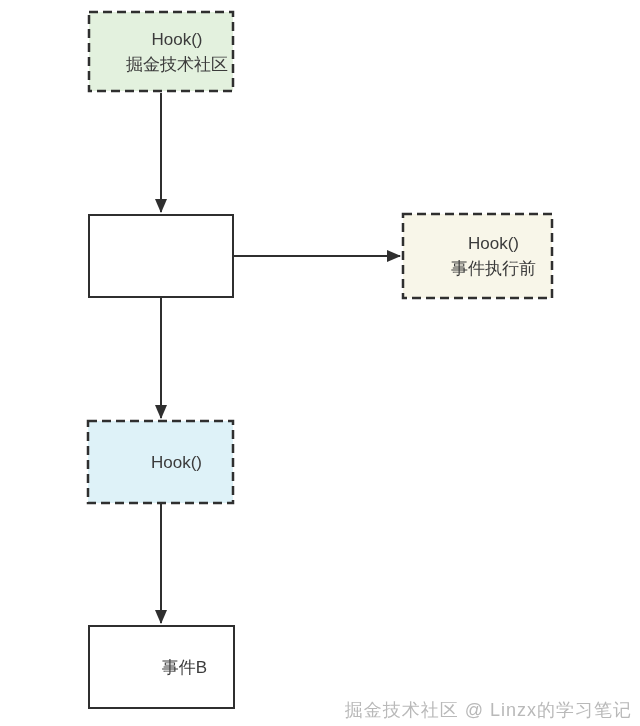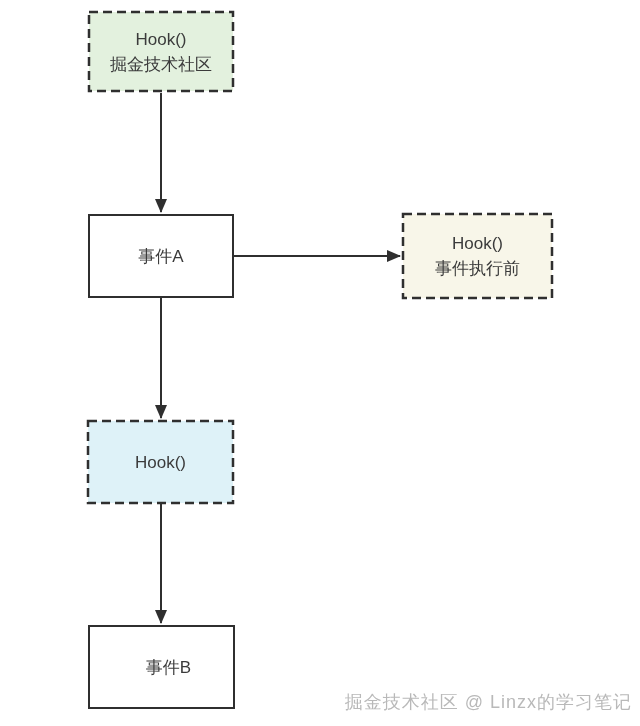--- a/index.html
+++ b/index.html
@@ -26,26 +26,27 @@
     position: absolute;
     display: flex;
     flex-direction: column;
     align-items: center;
     justify-content: center;
     text-align: center;
     color: var(--node-text, #3b3b3b);
     font-size: 17px;
     line-height: 25px;
     pointer-events: none;
+    margin-left: 16px;
   }
   .node-text span { display: block; }
   .watermark {
     position: absolute;
     right: 8px;
-    bottom: 12px;
+    bottom: 4px;
     font-size: 18px;
     letter-spacing: 1px;
     color: var(--watermark, #b9b9b9);
     text-shadow: 1px 1px 0 #ffffff;
     white-space: nowrap;
   }
 </style>
 </head>
 <body>
 
@@ -68,23 +69,20 @@
     <line x1="234" y1="256" x2="400" y2="256" style="stroke: var(--arrow, #2f2f2f);" stroke-width="2" marker-end="url(#arrowhead)"></line>
     <line x1="161" y1="298" x2="161" y2="418" style="stroke: var(--arrow, #2f2f2f);" stroke-width="2" marker-end="url(#arrowhead)"></line>
     <line x1="161" y1="504" x2="161" y2="623" style="stroke: var(--arrow, #2f2f2f);" stroke-width="2" marker-end="url(#arrowhead)"></line>
   </svg>
 
   <div class="node-text" style="left:89px; top:12px; width:144px; height:79px;">
     <span>Hook()</span>
     <span>掘金技术社区</span>
   </div>
 
-  <div class="node-text" style="left:89px; top:215px; width:144px; height:82px;">
-    <span>事件A</span>
-  </div>
 
   <div class="node-text" style="left:403px; top:214px; width:149px; height:84px;">
     <span>Hook()</span>
     <span>事件执行前</span>
   </div>
 
   <div class="node-text" style="left:88px; top:421px; width:145px; height:82px;">
     <span>Hook()</span>
   </div>
 

